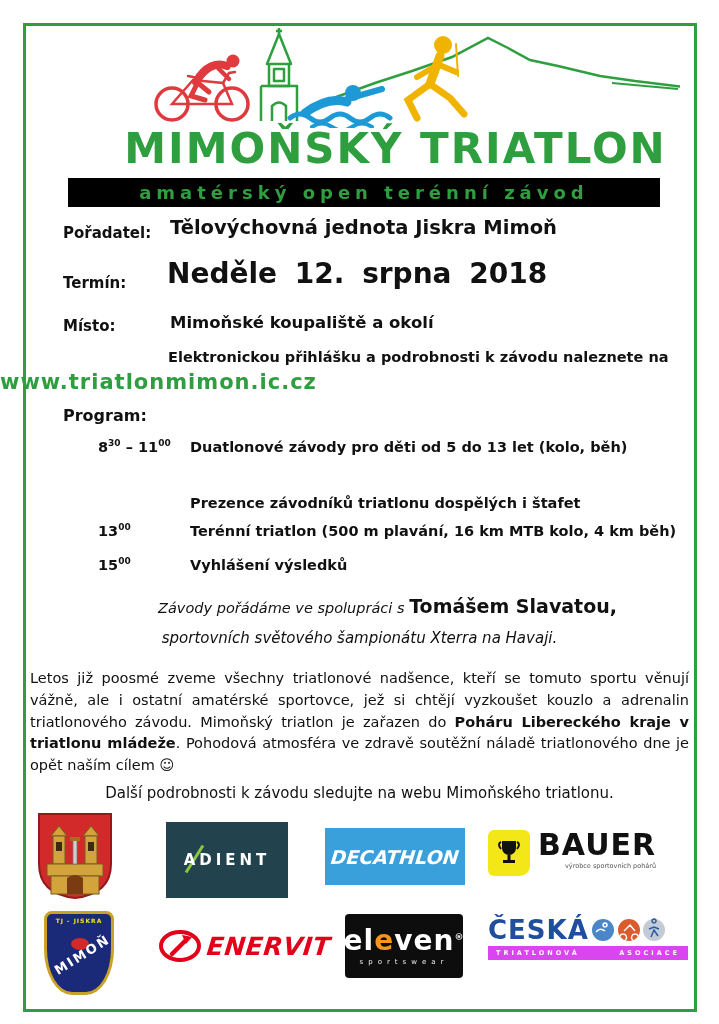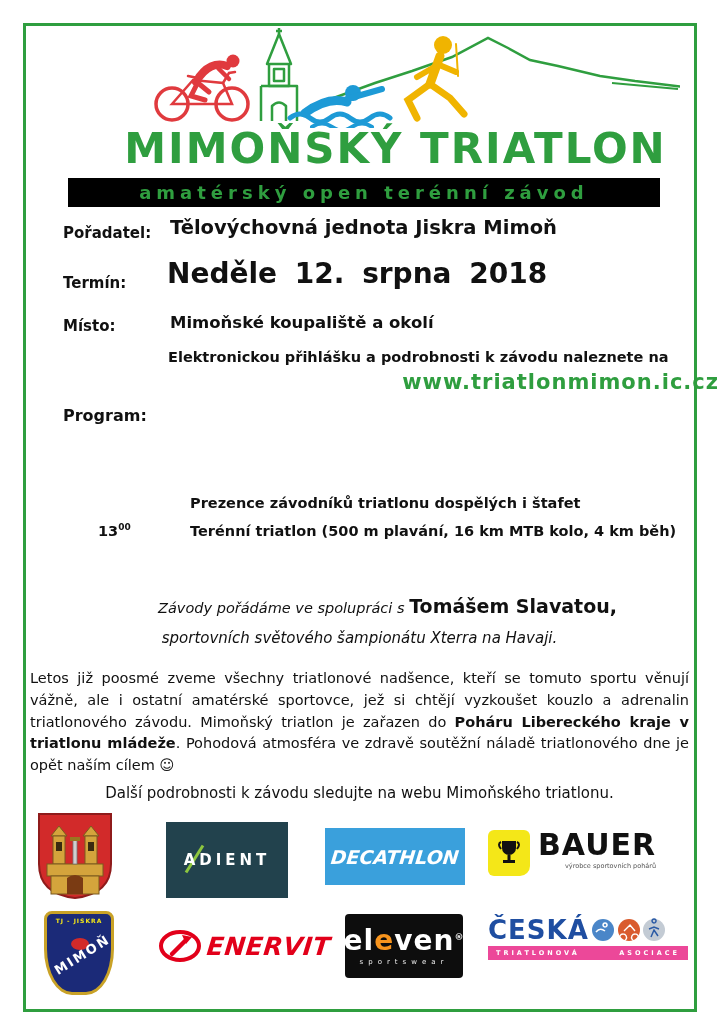--- a/index.html
+++ b/index.html
@@ -12,21 +12,21 @@
   .hero{position:absolute;left:60px;top:26px;width:620px;height:102px;}
   .title{position:absolute;left:0;top:124px;width:701px;text-align:center;
          font-size:42px;font-weight:800;letter-spacing:2px;color:#2f9e3f;white-space:nowrap;padding-left:45px;}
   .banner{position:absolute;left:68px;top:178px;width:592px;height:29px;background:#000000;
           display:flex;align-items:center;justify-content:center;}
   .banner span{font-size:18px;font-weight:800;letter-spacing:5px;color:#2f9e3f;white-space:nowrap;}
   
   .lbl{position:absolute;left:63px;font-size:15px;font-weight:700;}
   .val{position:absolute;font-weight:700;white-space:nowrap;}
   .regnote{position:absolute;left:168px;top:349px;font-size:14.5px;font-weight:700;}
-  .website{position:absolute;left:0;top:370px;width:719px;text-align:right;
+  .website{position:absolute;left:0;top:370px;width:719px;text-align:left;
            font-size:21px;font-weight:800;color:#2f9e3f;letter-spacing:1px;}
   
   .prog-row{position:absolute;left:98px;width:590px;font-size:14.5px;font-weight:700;white-space:nowrap;}
   .prog-time{display:inline-block;width:87px;}
   .prog-row sup{font-size:9px;}
   
   .collab1{position:absolute;left:0;top:595px;width:719px;text-align:center;font-size:14.5px;font-style:italic;padding-left:28px;}
   .collab1 b{font-size:19px;font-style:normal;}
   .collab2{position:absolute;left:0;top:629px;width:719px;text-align:center;font-size:15px;font-style:italic;}
   .about{position:absolute;left:30px;top:668px;width:659px;font-size:14.5px;line-height:1.5;
@@ -59,21 +59,21 @@
                  transform:skewX(-6deg);}
   .eleven{position:absolute;left:345px;top:914px;width:118px;height:64px;background:#0d0d0d;border-radius:4px;
           display:flex;flex-direction:column;align-items:center;justify-content:center;color:#fff;}
   .eleven .word{font-size:28px;font-weight:800;line-height:1;letter-spacing:1px;}
   .eleven .word .mid{color:#f7941d;}
   .eleven .word sup{font-size:9px;}
   .eleven .sub{font-size:7px;letter-spacing:5px;margin-top:3px;color:#eee;}
   .ceska{position:absolute;left:488px;top:917px;width:200px;}
   .ceska .toprow{display:flex;align-items:center;gap:2px;}
   .ceska .word{color:#1f4ea1;font-size:26px;font-weight:900;letter-spacing:1px;line-height:1;}
-  .ceska .bar{margin-top:3px;background:#ec4899;height:14px;display:flex;align-items:center;
+  .ceska .bar{margin-top:3px;background:#d946ef;height:14px;display:flex;align-items:center;
               justify-content:space-between;padding:0 8px;}
   .ceska .bar span{color:#fff;font-size:6.5px;font-weight:700;letter-spacing:3px;}
 </style>
 </head>
 <body>
 
 <div class="page">
   <div class="frame"></div>
 
   <svg class="hero" viewBox="0 0 620 102">
@@ -135,27 +135,35 @@
   <div class="val" style="left:167px;top:257px;font-size:28px;word-spacing:8px">Neděle 12. srpna 2018</div>
 
   <div class="lbl" style="top:317px">Místo:</div>
   <div class="val" style="left:170px;top:313px;font-size:16.5px">Mimoňské koupaliště a okolí</div>
 
   <div class="regnote">Elektronickou přihlášku a podrobnosti k závodu naleznete na</div>
   <div class="website">www.triatlonmimon.ic.cz</div>
 
   <div class="lbl" style="top:406px;font-size:16px">Program:</div>
 
+  <div class="prog-row" style="top:438px">
+    <span class="prog-time"><span>8</span><sup>30</sup><span> – </span><span>11</span><sup>00</sup></span>
+    <span class="prog-text">Duatlonové závody pro děti od 5 do 13 let (kolo, běh)</span>
+  </div>
   <div class="prog-row" style="top:495px">
     <span class="prog-time"></span>
     <span class="prog-text">Prezence závodníků triatlonu dospělých i štafet</span>
   </div>
   <div class="prog-row" style="top:522px">
     <span class="prog-time"><span>13</span><sup>00</sup></span>
     <span class="prog-text">Terénní triatlon (500 m plavání, 16 km MTB kolo, 4 km běh)</span>
+  </div>
+  <div class="prog-row" style="top:556px">
+    <span class="prog-time"><span>15</span><sup>00</sup></span>
+    <span class="prog-text">Vyhlášení výsledků</span>
   </div>
 
   <div class="collab1">
     <span>Závody pořádáme ve spolupráci s </span><b>Tomášem Slavatou,</b>
   </div>
   <div class="collab2">sportovních světového šampionátu Xterra na Havaji.</div>
 
   <div class="about">
     <span>Letos již poosmé zveme všechny triatlonové nadšence, kteří se tomuto sportu věnují vážně, ale i ostatní amatérské sportovce, jež si chtějí vyzkoušet kouzlo a adrenalin triatlonového závodu. Mimoňský triatlon je zařazen do </span><b>Poháru Libereckého kraje v triatlonu mládeže</b><span>. Pohodová atmosféra ve zdravě soutěžní náladě triatlonového dne je opět naším cílem ☺</span>
   </div>

